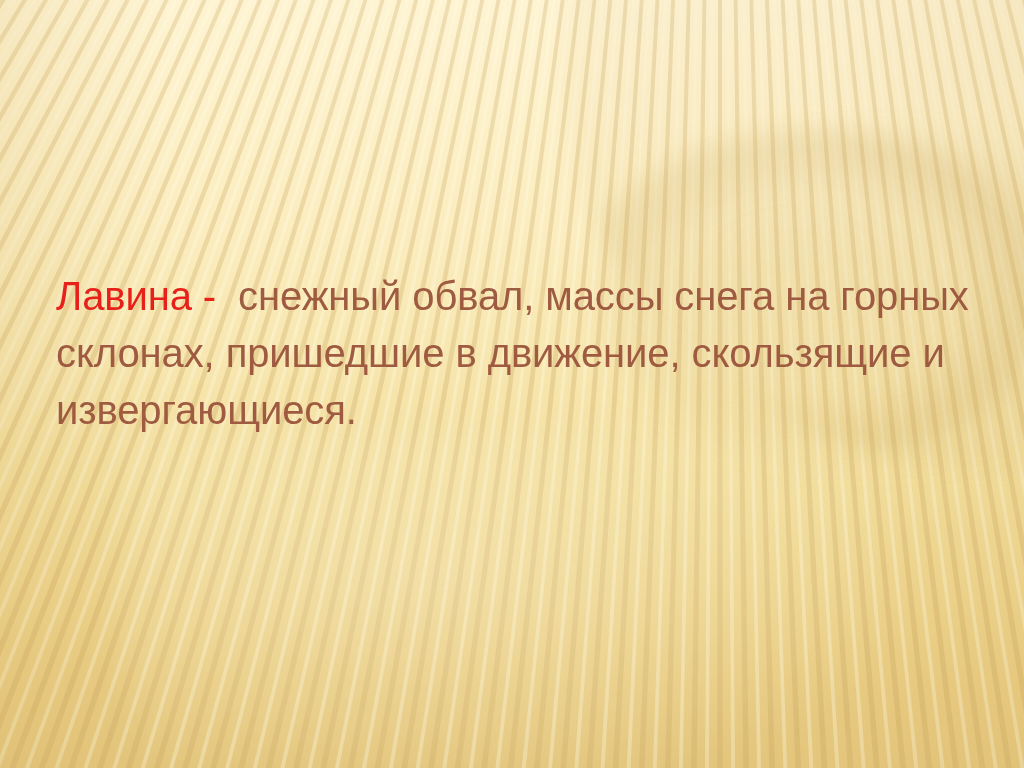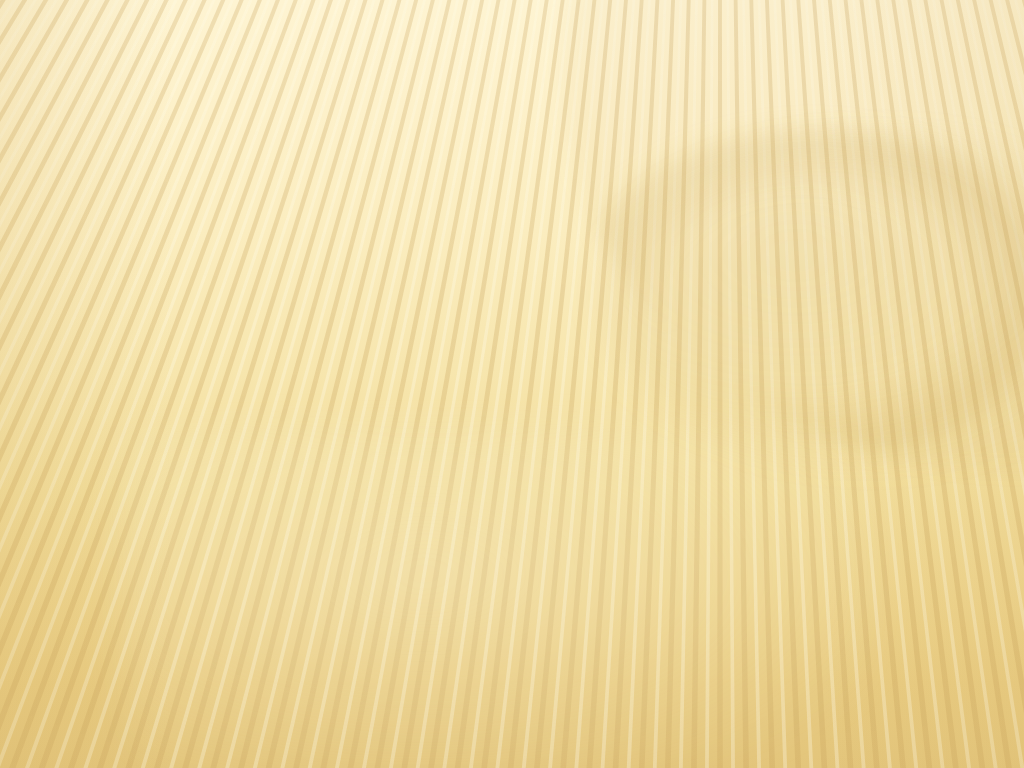--- a/index.html
+++ b/index.html
@@ -525,14 +525,15 @@
           <polygon points="758.6590741795308,-1139.71768588393 3224.7400089763937,-452.6598767940185 3223.448344493772,-448.0369336985076 758.3899774123179,-1138.7545727390318" fill="url(#strLight)"></polygon>
         </g>
     </svg>
   </div>
 
   <div class="bg-side"></div>
   <div class="sheen"></div>
   <div class="arc"></div>
   <div class="arc2"></div>
 
+  <div class="body-text"><span class="term">Лавина</span><span class="term"> </span><span class="term">-</span><span class="gap">  </span><span>снежный обвал, массы снега на горных склонах, пришедшие в движение, скользящие и извергающиеся.</span></div>
 
 </div>
 
 </body></html>

